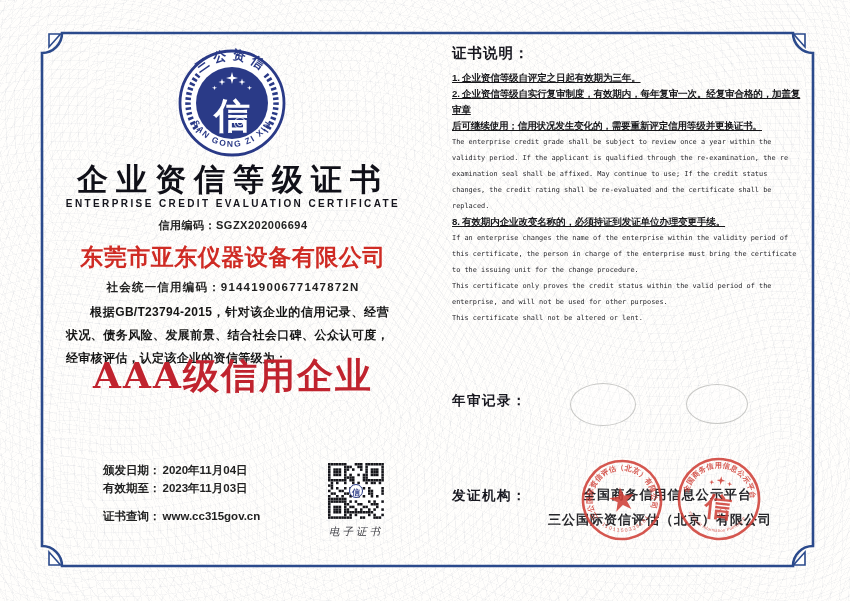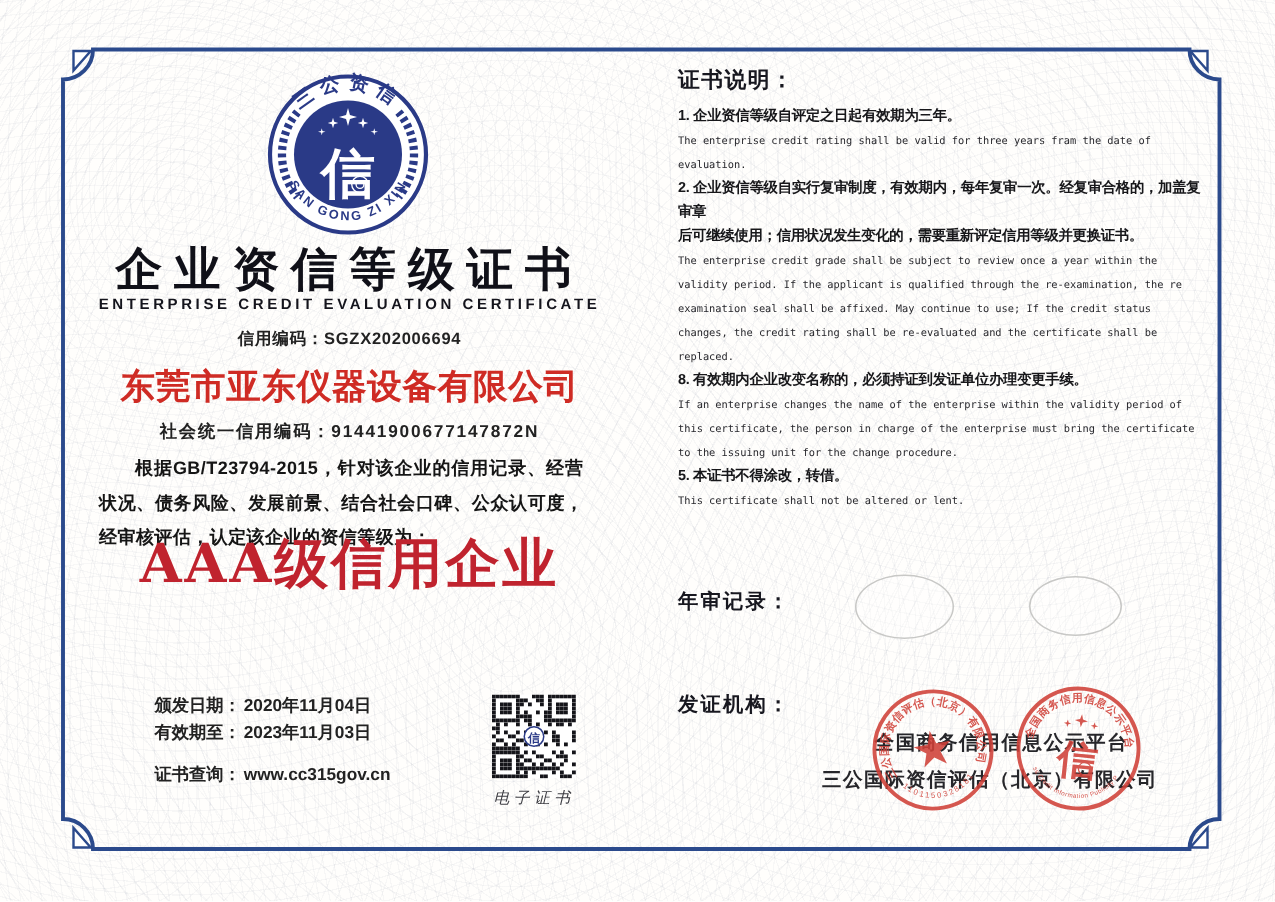--- a/index.html
+++ b/index.html
@@ -38,21 +38,21 @@
   .meta-row{left:103px;font-size:11.5px;font-weight:bold;color:#222;white-space:nowrap;}
   .meta-row .val{margin-left:2px;}
   .query-gap{margin-left:12px;}
   .qr-caption{left:320px;top:525px;width:72px;text-align:center;
     font-size:10.5px;letter-spacing:3px;color:#3c3c42;font-style:italic;}
 
   
   .r-heading{left:452px;top:44px;font-size:14.5px;font-weight:bold;color:#17171f;letter-spacing:1px;}
   .clauses{left:452px;top:70px;width:356px;}
   .clauses p{margin:0;white-space:pre-line;}
-  .clauses .zh{font-size:9.6px;font-weight:bold;line-height:16px;color:#17171a;letter-spacing:-0.2px;}
+  .clauses .zh{font-size:9.6px;font-weight:bold;line-height:16px;color:#17171a;letter-spacing:-0.2px;text-decoration:underline;}
   .clauses .en{font-family:"DejaVu Sans Mono","Liberation Mono",monospace;
     font-size:6.9px;line-height:16px;color:#26262b;}
   .annual-label,.issuer-label{left:452px;font-size:13.5px;font-weight:bold;color:#17171f;letter-spacing:1.5px;}
   .oval{border:1px solid #c8c8c6;border-radius:50%;background:rgba(255,255,255,.25);}
   .issuer-line{font-size:13px;font-weight:600;color:#26262a;white-space:nowrap;}
   .seal{opacity:.88;}
 </style>
 </head>
 <body>
 
@@ -345,42 +345,41 @@
       </svg>
       <div class="abs qr-caption">电子证书</div>
     </div>
 
     <div>
 
       <div class="abs r-heading">证书说明：</div>
 
       <div class="abs clauses">
         <p class="zh">1. 企业资信等级自评定之日起有效期为三年。</p>
-        <p class="en">The enterprise credit rating shall be valid for three years fram the date of
-evaluation.</p>
         <p class="zh">2. 企业资信等级自实行复审制度，有效期内，每年复审一次。经复审合格的，加盖复审章
 后可继续使用；信用状况发生变化的，需要重新评定信用等级并更换证书。</p>
         <p class="en">The enterprise credit grade shall be subject to review once a year within the
 validity period. If the applicant is qualified through the re-examination, the re
 examination seal shall be affixed. May continue to use; If the credit status
 changes, the credit rating shall be re-evaluated and the certificate shall be
 replaced.</p>
         <p class="zh">8. 有效期内企业改变名称的，必须持证到发证单位办理变更手续。</p>
         <p class="en">If an enterprise changes the name of the enterprise within the validity period of
 this certificate, the person in charge of the enterprise must bring the certificate
 to the issuing unit for the change procedure.</p>
-        <p class="zh">5. 本证书不得涂改，转借。</p>
+        <p class="en">This certificate only proves the credit status within the valid period of the
+enterprise, and will not be used for other purposes.</p>
         <p class="en">This certificate shall not be altered or lent.</p>
       </div>
 
       <div class="abs annual-label" style="top:392px;">年审记录：</div>
       <div class="abs oval" style="left:570px;top:383px;width:64px;height:41px;"></div>
       <div class="abs oval" style="left:686px;top:384px;width:60px;height:38px;"></div>
 
-      <div class="abs issuer-label" style="top:461px;">发证机构：</div>
+      <div class="abs issuer-label" style="top:487px;">发证机构：</div>
       <div class="abs issuer-line" style="left:583px;top:486px;letter-spacing:1.1px;">全国商务信用信息公示平台</div>
       <div class="abs issuer-line" style="left:548px;top:511px;letter-spacing:1px;">三公国际资信评估（北京）有限公司</div>
 
       <svg class="abs seal" style="left:580px;top:458px;" width="84" height="84" viewBox="0 0 84 84">
         <g transform="rotate(-10 42 42)">
           <circle cx="42" cy="42" r="39" fill="none" stroke="#d04038" stroke-width="2.6"></circle>
           <defs>
             <path id="sl-top" d="M 14.8 54.7 A 30 30 0 1 1 69.2 54.7"></path>
             <path id="sl-bot" d="M 17.5 62.6 A 32 32 0 0 0 66.5 62.6"></path>
           </defs>

